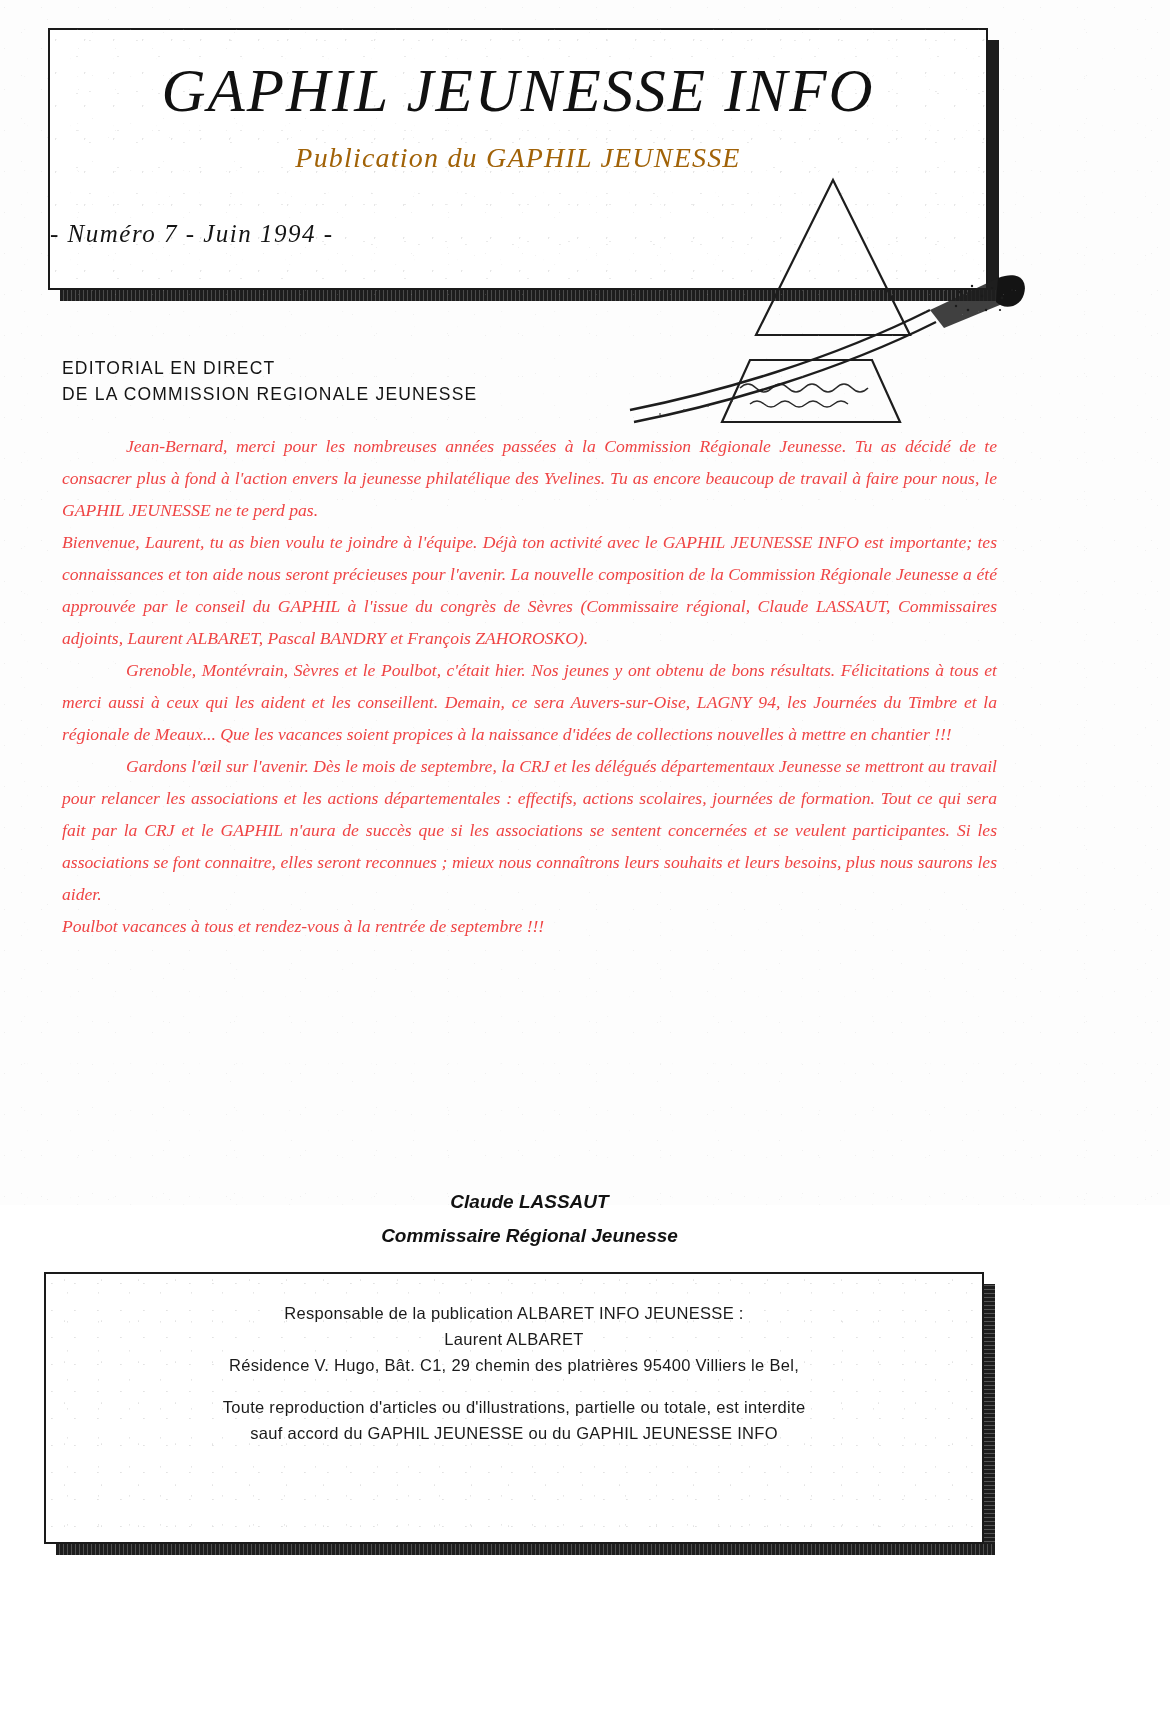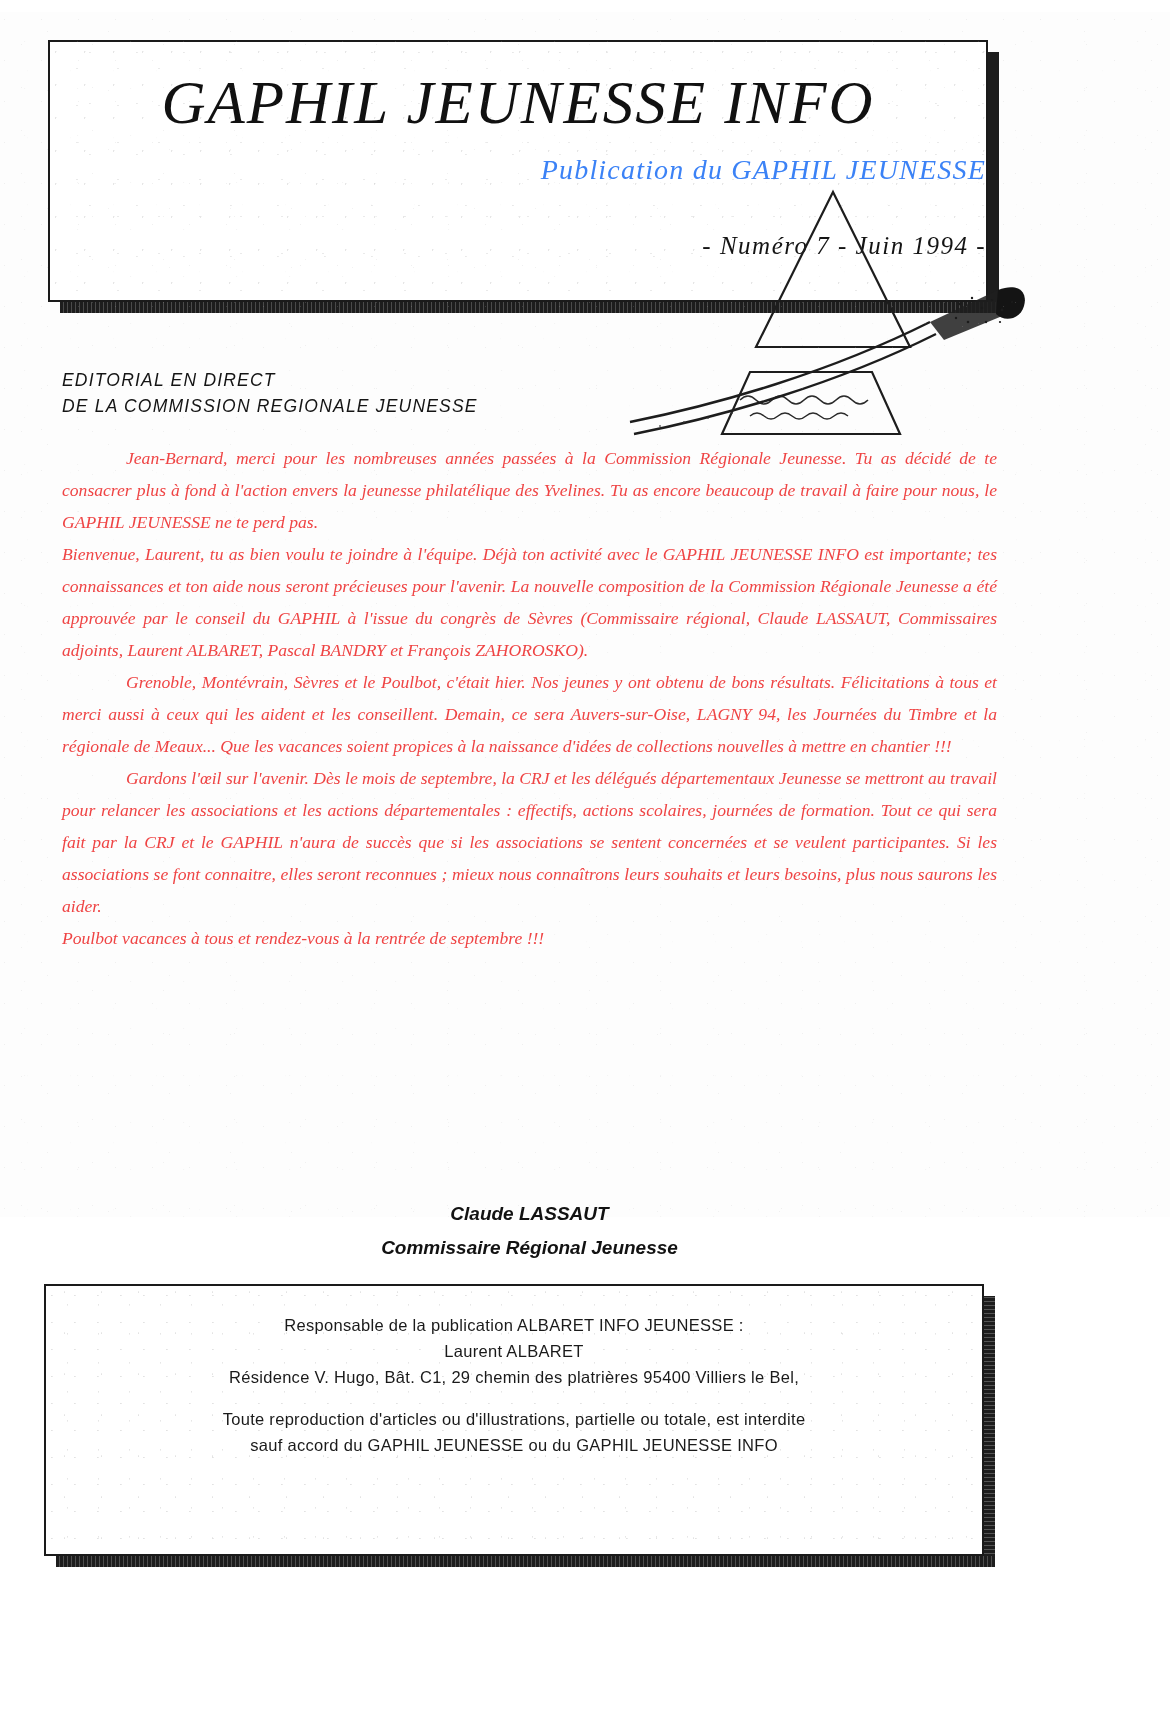--- a/index.html
+++ b/index.html
@@ -11,21 +11,21 @@
     width: 1170px;
     height: 1719px;
     font-family: "Liberation Sans", sans-serif;
     color: #151515;
     position: relative;
     overflow: hidden;
   }
 
   .page {
     position: absolute;
-    left: 0; top: 12px;
+    left: 0; top: 0;
     width: 1170px;
     height: 1205px;
     background: #fdfdfd;
   }
 
   
   .noise {
     position: absolute;
     left: 0; top: 0; right: 0; bottom: 0;
     pointer-events: none;
@@ -90,33 +90,33 @@
     letter-spacing: 2px;
     line-height: 1;
     color: #111;
     white-space: nowrap;
   }
   .title-sub {
     position: absolute;
     top: 112px;
     left: 0;
     width: 100%;
-    text-align: right;
+    text-align: center;
     font-family: "Liberation Serif", serif;
     font-style: italic;
     font-size: 28px;
     letter-spacing: 1.2px;
-    color: #3b82f6;
+    color: #a16207;
   }
   .title-issue {
     position: absolute;
     top: 190px;
     left: 0;
     width: 100%;
-    text-align: right;
+    text-align: left;
     font-family: "Liberation Serif", serif;
     font-style: italic;
     font-size: 25px;
     letter-spacing: 1.5px;
     color: #141414;
   }
 
   
   .illus {
     position: absolute;
@@ -126,21 +126,20 @@
     height: 300px;
     pointer-events: none;
   }
 
   
   .editorial-head {
     position: absolute;
     left: 62px;
     top: 355px;
     font-family: "Liberation Sans", sans-serif;
-    font-style: italic;
     font-size: 17.5px;
     letter-spacing: 1.2px;
     line-height: 1.5;
     color: #141414;
   }
 
   
   .body-text {
     position: absolute;
     left: 62px;

